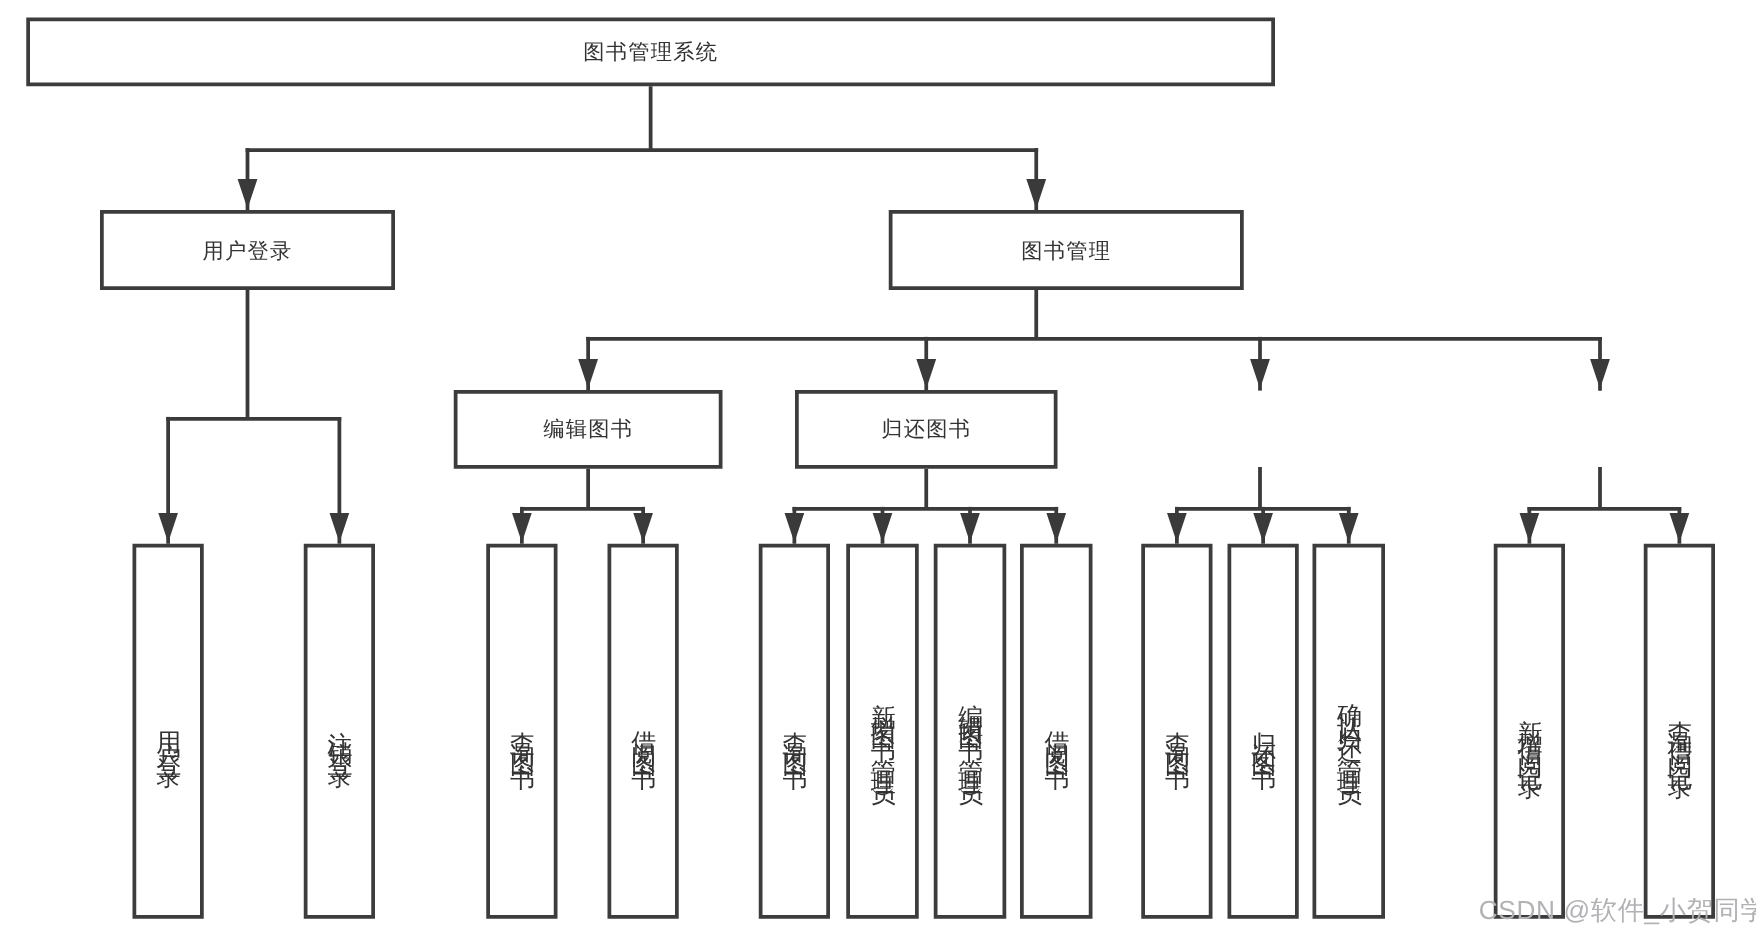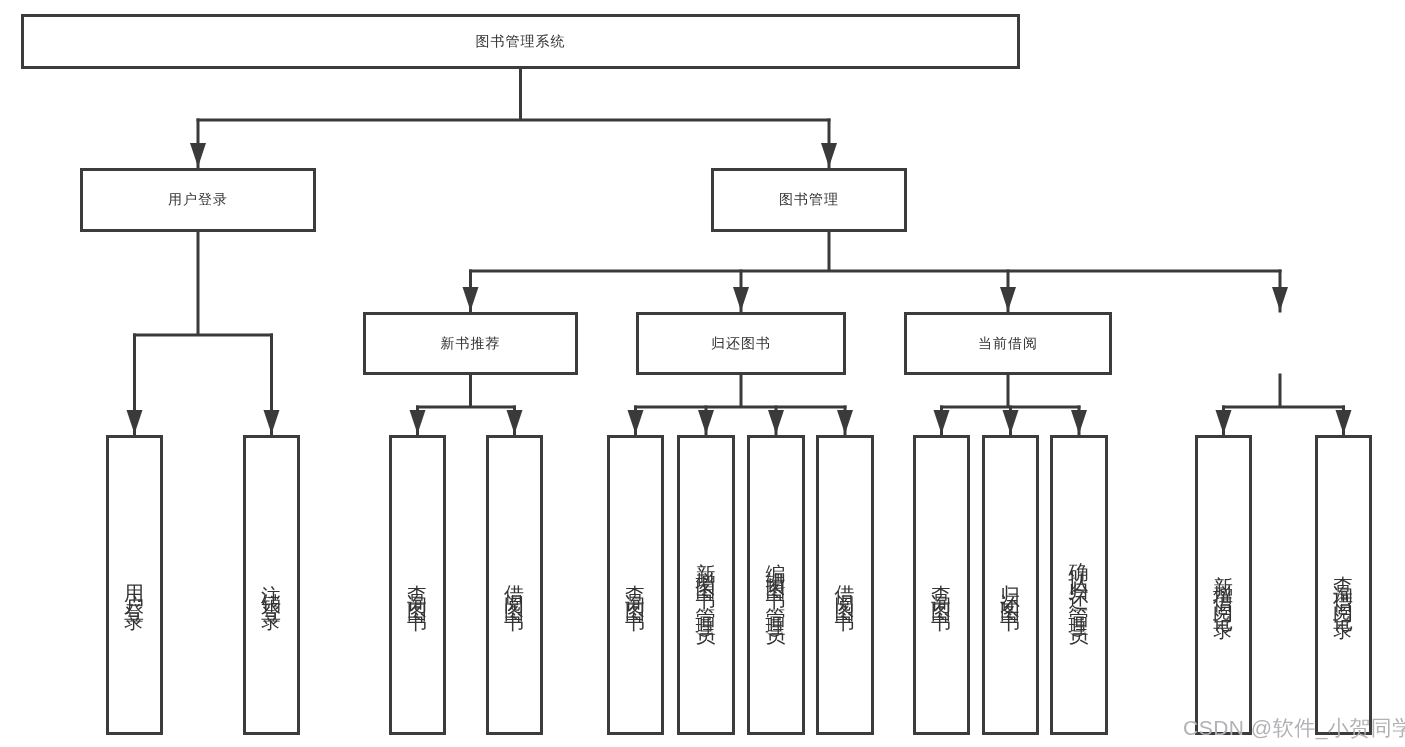--- a/index.html
+++ b/index.html
@@ -16,30 +16,30 @@
   }
   .connectors marker path { fill: var(--line, #3a3a3a); }
   .node {
     position: absolute; box-sizing: border-box;
     background: #ffffff;
     border: 3px solid var(--border, #3c3c3c);
     color: var(--text, #333333);
     display: flex; align-items: center; justify-content: center;
     text-align: center;
   }
-  .h { font-size: 14px; letter-spacing: 1px; }
+  .h { font-size: 17px; letter-spacing: 1px; }
   .v {
     writing-mode: vertical-rl; text-orientation: mixed;
     font-size: 20px; letter-spacing: 9px; line-height: 1;
     padding-top: 4px;
   }
   
   #n-root  { left: 21px;   top: 14px;  width: 999px; height: 55px; }
   #n-login { left: 80px;   top: 168px; width: 236px; height: 64px; }
-  #n-mgmt  { left: 711px;  top: 168px; width: 196px; height: 64px; text-align: right; }
+  #n-mgmt  { left: 711px;  top: 168px; width: 284px; height: 64px; text-align: right; }
   #n-nr    { left: 363px;  top: 312px; width: 215px; height: 63px; }
   #n-bb    { left: 636px;  top: 312px; width: 210px; height: 63px; }
   #n-cb    { left: 904px;  top: 312px; width: 208px; height: 63px; }
   #n-br    { left: 1175px; top: 312px; width: 210px; height: 63px; }
   .leaf    { top: 435px; height: 300px; width: 57px; }
   #n-login-1 { left: 106px; }
   #n-login-2 { left: 243px; }
   #n-nr-1  { left: 389px;  }
   #n-nr-2  { left: 486px;  }
   #n-bb-1  { left: 607px;  }
@@ -101,23 +101,22 @@
     <path class="c" d="M1280,375 V407 M1223.5,407 H1343.5"></path>
     <line class="c" x1="1223.5" y1="407" x2="1223.5" y2="434" marker-end="url(#ah)"></line>
     <line class="c" x1="1343.5" y1="407" x2="1343.5" y2="434" marker-end="url(#ah)"></line>
   </svg>
 
   <div class="node h" id="n-root">图书管理系统</div>
 
   <div class="node h" id="n-login">用户登录</div>
   <div class="node h" id="n-mgmt">图书管理</div>
 
-  <div class="node h" id="n-nr">新书推荐</div>
+  <div class="node h" id="n-nr">编辑图书</div>
   <div class="node h" id="n-bb">归还图书</div>
-  <div class="node h" id="n-cb">当前借阅</div>
 
   <div class="node v leaf" id="n-login-1">用户登录</div>
   <div class="node v leaf" id="n-login-2">注销登录</div>
 
   <div class="node v leaf" id="n-nr-1">查询图书</div>
   <div class="node v leaf" id="n-nr-2">借阅图书</div>
 
   <div class="node v leaf" id="n-bb-1">查询图书</div>
   <div class="node v leaf" id="n-bb-2">新增图书（管理员）</div>
   <div class="node v leaf" id="n-bb-3">编辑图书（管理员）</div>

